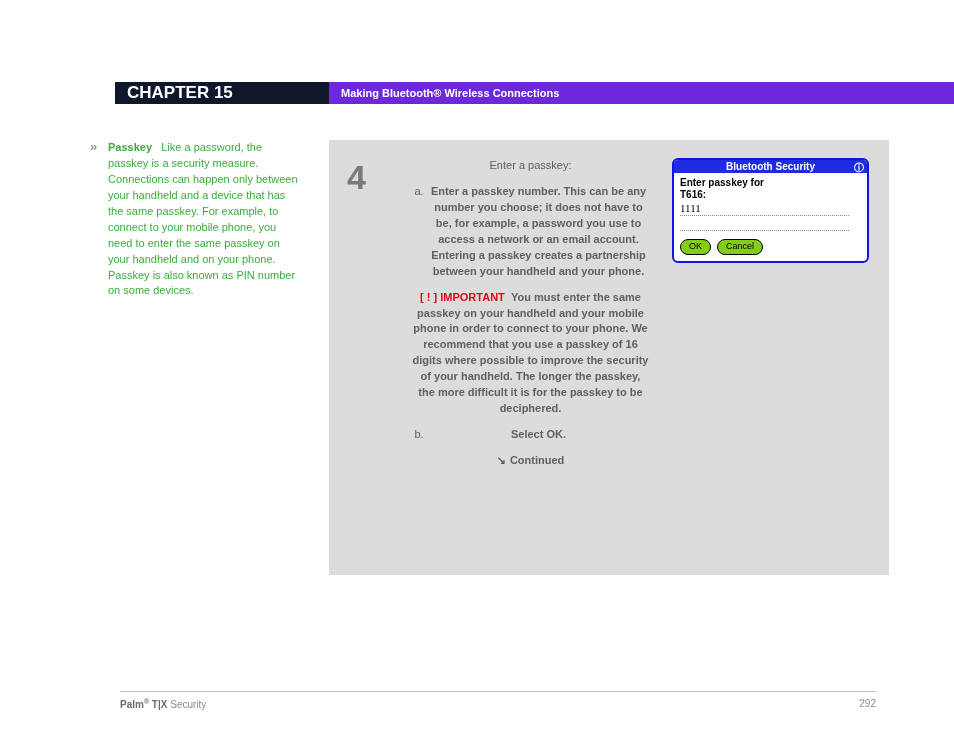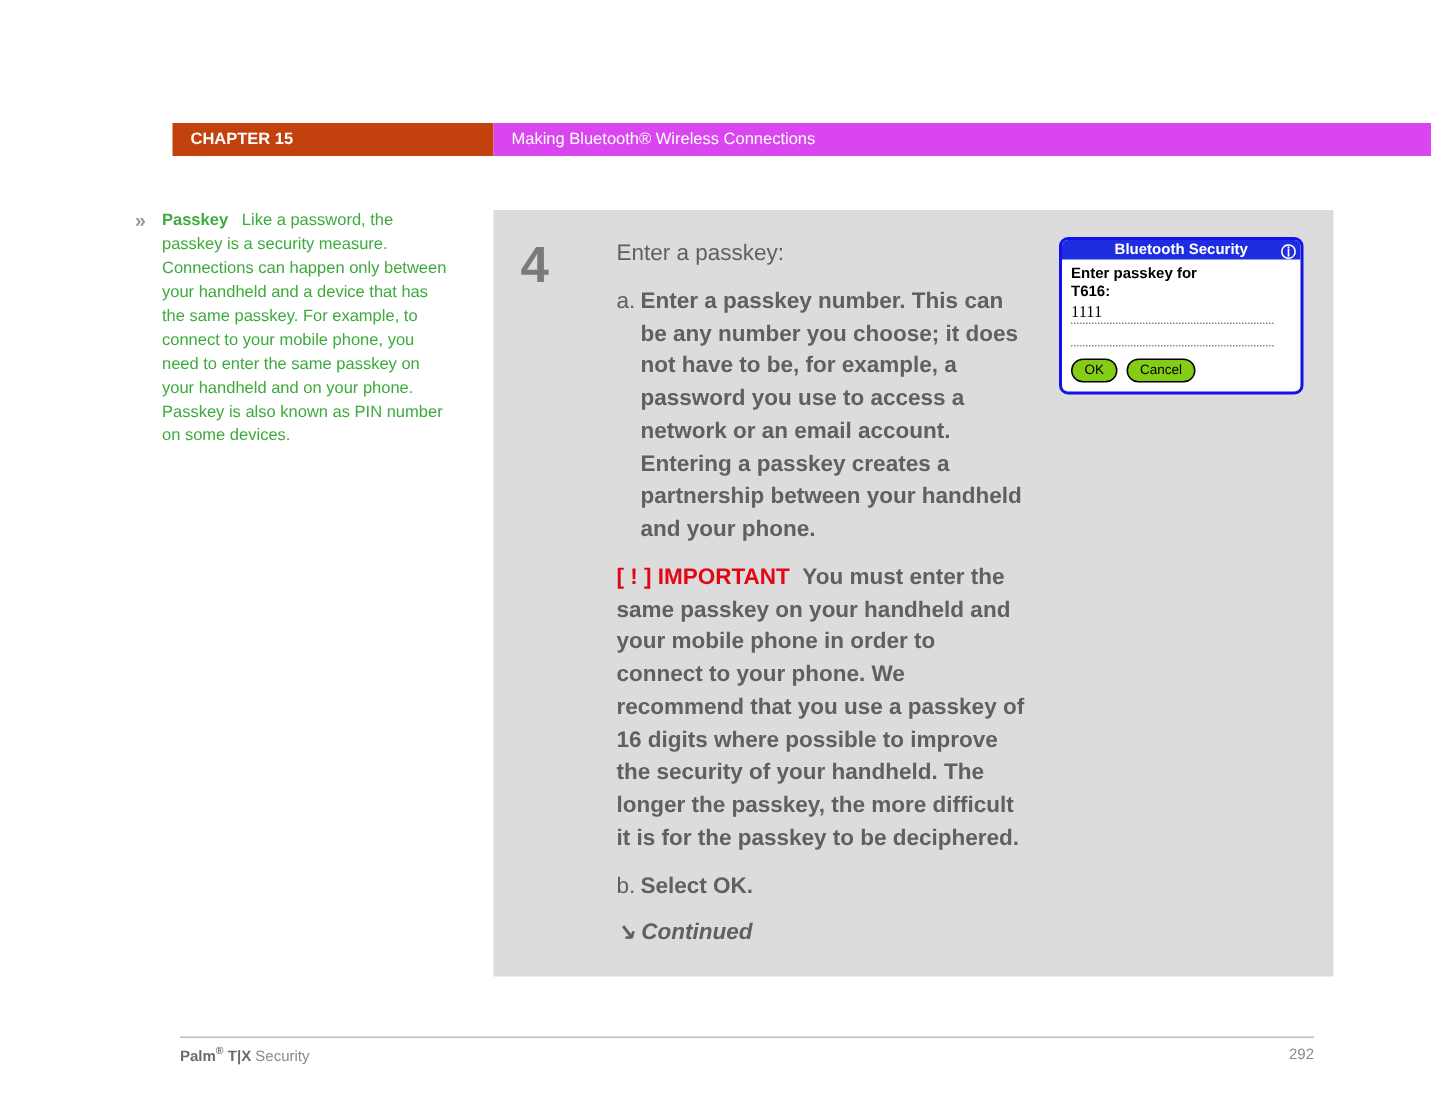--- a/index.html
+++ b/index.html
@@ -21,34 +21,34 @@
     height: 22px;
     width: 100%;
     display: flex;
     align-items: stretch;
   }
   .bar-gap {
     width: 115px;
     background: #fff;
   }
   .bar-chapter {
-    background: #c2410c;
+    background: #0f172a;
     color: #fff;
     font-weight: bold;
-    font-size: 11px;
+    font-size: 17px;
     display: flex;
     align-items: center;
     padding: 0 12px;
     width: 214px;
     box-sizing: border-box;
   }
   .bar-title {
-    background: #d946ef;
+    background: #6d28d9;
     color: #fff;
-    font-weight: normal;
+    font-weight: bold;
     font-size: 11px;
     display: flex;
     align-items: center;
     padding: 0 12px;
     flex: 1;
   }
   .content-wrap {
     position: absolute;
     top: 140px;
     left: 0;
@@ -94,35 +94,36 @@
     font-weight: bold;
     color: #7a7a7a;
     width: 64px;
     flex-shrink: 0;
     line-height: 1;
     padding-top: 2px;
   }
   .step-text {
     flex: 1;
     color: #606060;
-    font-size: 15px;
+    font-size: 11px;
     line-height: 1.45;
     padding-right: 12px;
+    text-align: center;
   }
   .step-text p { margin: 0 0 10px 0; }
   .list-item { display: flex; margin-bottom: 10px; }
   .list-item .letter { width: 16px; flex-shrink: 0; }
   .list-item .txt { flex: 1; font-weight: bold; }
   .important-tag .bang { color: #e30613; font-weight: bold; }
   .important-tag .word { color: #e30613; font-weight: bold; }
   .important-body { font-weight: bold; color: #606060; }
-  .continued-row { font-weight: bold; color: #606060; margin-top: 8px; font-style: italic; }
+  .continued-row { font-weight: bold; color: #606060; margin-top: 8px; }
   .continued-row .arrow { margin-right: 4px; }
   .screenshot {
-    width: 163px;
+    width: 197px;
     flex-shrink: 0;
     align-self: flex-start;
     margin-left: 10px;
   }
   .palm-dialog {
     border: 2px solid #1312e8;
     border-radius: 6px;
     background: #fff;
     font-size: 10px;
     overflow: hidden;

